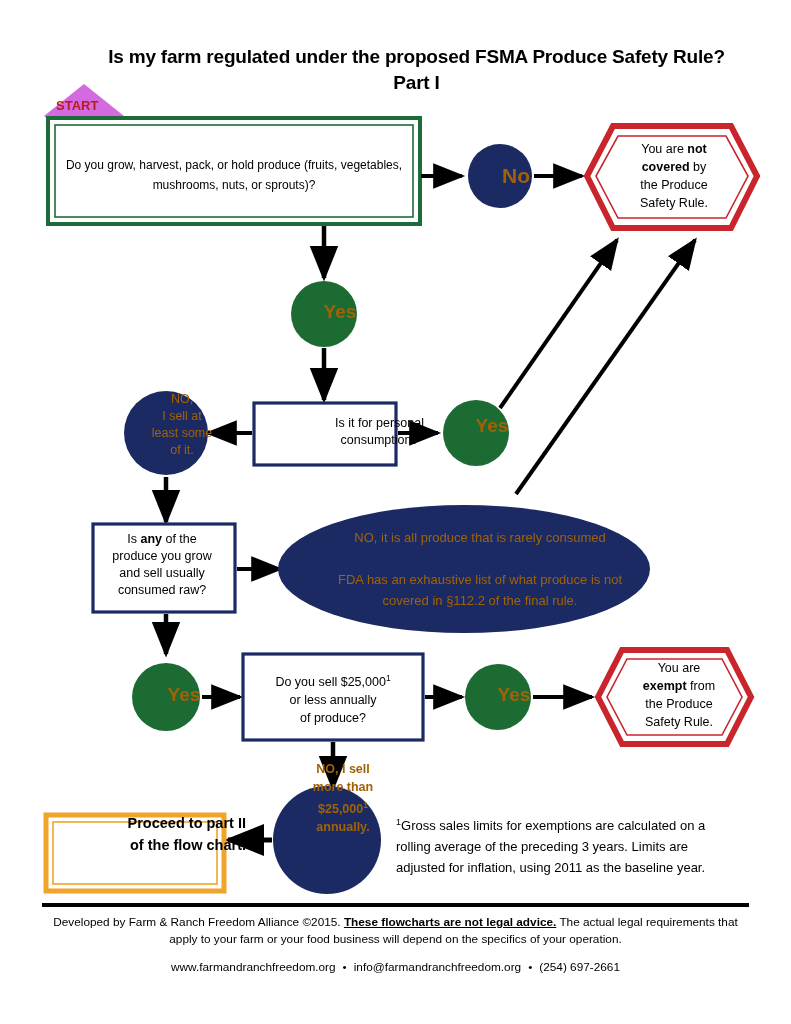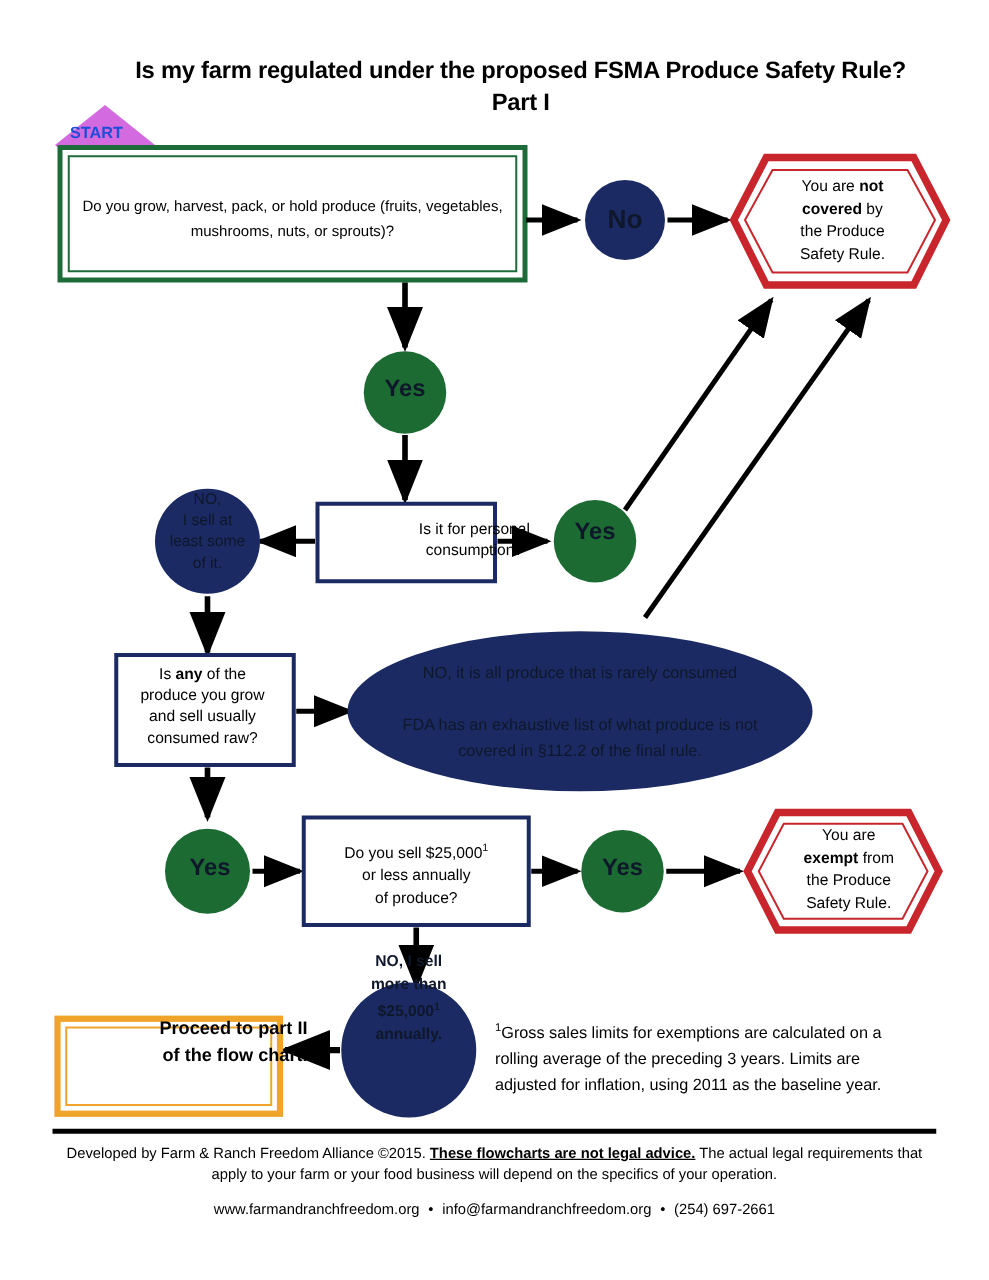--- a/index.html
+++ b/index.html
@@ -10,23 +10,23 @@
     position:absolute;left:0;top:44px;width:791px;text-align:center;
     font-size:19px;font-weight:bold;line-height:26px;letter-spacing:-0.2px;padding-left:21px;
   }
   .title .l2{display:block;}
 
   svg.canvas{position:absolute;left:0;top:0;width:791px;height:1024px;}
 
   
   .txt{position:absolute;text-align:center;}
   .txt.box{color:#000;}
-  .txt.white{color:#0f172a;}
-
-  .t-start{left:44px;top:98px;width:80px;font-size:13px;font-weight:bold;color:#1d4ed8;
+  .txt.white{color:#a16207;margin-left:16px;}
+
+  .t-start{left:44px;top:98px;width:80px;font-size:13px;font-weight:bold;color:#b91c1c;
            text-align:left;padding-left:12px;box-sizing:border-box;}
 
   .t-q1{left:58px;top:155px;width:352px;font-size:12px;line-height:20px;}
   .t-no1{left:468px;top:164px;width:64px;font-size:21px;font-weight:bold;}
   .t-hex1{left:604px;top:140px;width:140px;font-size:12.5px;line-height:18px;}
 
   .t-yes1{left:292px;top:301px;width:64px;font-size:19px;font-weight:bold;}
 
   .t-nosell{left:120px;top:391px;width:92px;font-size:12.5px;line-height:17px;}
   .t-q2{left:256px;top:415px;width:155px;font-size:12.5px;line-height:17px;padding-left:46px;}

